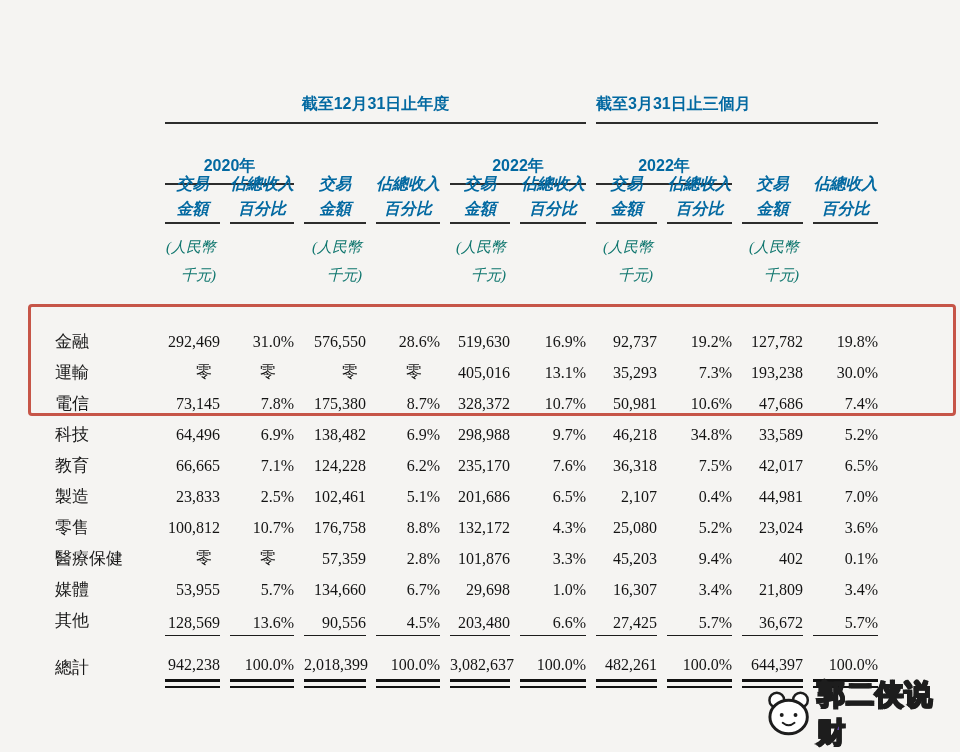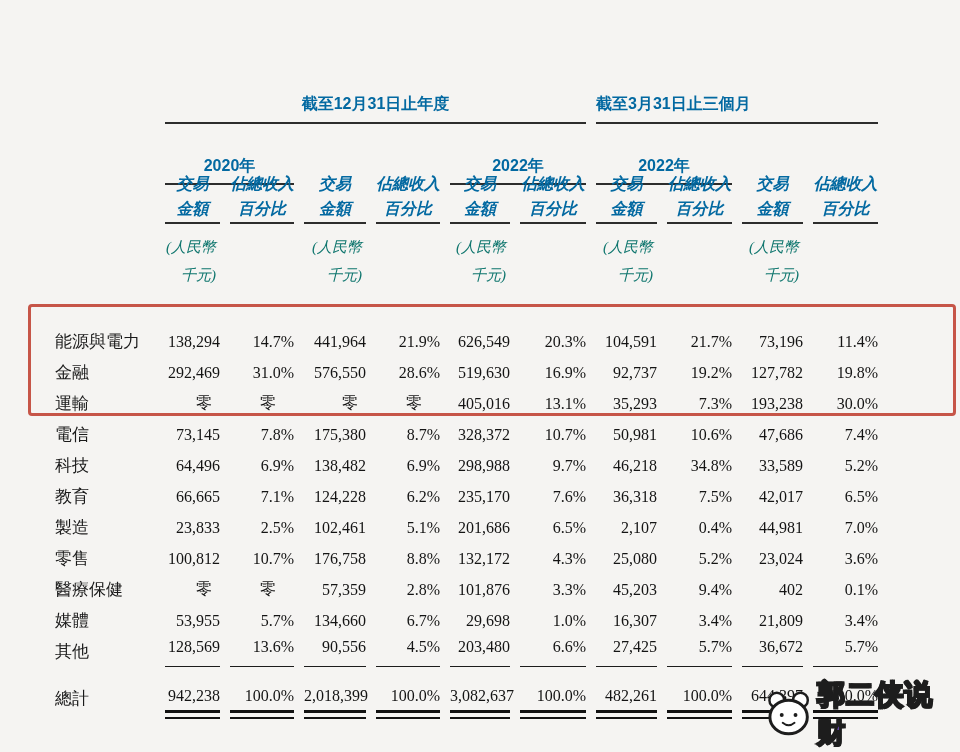--- a/index.html
+++ b/index.html
@@ -19,21 +19,21 @@
   .yh{text-align:center;border-bottom:2px solid #2d2d2d;padding-bottom:6px;}
   #colRow{height:66px;align-items:end;}
   .ch{text-align:center;border-bottom:2px solid #2d2d2d;line-height:1.55;font-style:italic;}
   #curRow{height:68px;align-items:start;padding-top:10px;}
   .cur{text-align:right;font-style:italic;font-size:15px;line-height:1.85;color:#0f766e;padding-right:4px;}
   .spacer1{height:24px;} .spacer2{height:20px;}
   .tr{height:31px;align-items:center;}
   .label{text-align:left;font-size:17px;color:#1a1a1a;}
   .num{text-align:right;font-size:16px;color:#141414;}
   .zero.za{padding-right:8px;} .zero.zp{padding-right:18px;}
-  .us .num{border-bottom:1.5px solid #1c1c1c;padding-bottom:10px;align-self:end;}
+  .us .num{border-bottom:1.5px solid #1c1c1c;padding-bottom:3px;align-self:end;}
   #totalRow{align-items:start;}
   .dbl{margin-top:5px;border-top:3px solid #121212;border-bottom:2px solid #121212;height:4px;}
   .red-box{position:absolute;left:-27px;top:216px;width:922px;height:106px;
            border-radius:4px;pointer-events:none;}
   .watermark{position:absolute;left:764px;top:676px;display:flex;align-items:center;gap:4px;z-index:5;}
   .wm-text{font-family:"Liberation Sans","DejaVu Sans",sans-serif;font-weight:bold;font-size:28px;
            color:#8b5cf6;-webkit-text-stroke:2px #1d1d1d;letter-spacing:1px;
            text-shadow:1px 1px 0 #1d1d1d,-1px 1px 0 #1d1d1d,1px -1px 0 #1d1d1d,-1px -1px 0 #1d1d1d;}
 </style>
 </head>
@@ -115,33 +115,20 @@
         </div>
         <div class="cur" style="grid-column: 10;">
           <div>(人民幣</div>
           <div>千元)</div>
         </div>
       </div>
 
     <div class="spacer1"></div>
 
     <div id="bodyRows">
-        <div class="grid tr">
-          <div class="label">能源與電力</div>
-          <div class="num">138,294</div>
-          <div class="num">14.7%</div>
-          <div class="num">441,964</div>
-          <div class="num">21.9%</div>
-          <div class="num">626,549</div>
-          <div class="num">20.3%</div>
-          <div class="num">104,591</div>
-          <div class="num">21.7%</div>
-          <div class="num">73,196</div>
-          <div class="num">11.4%</div>
-        </div>
         <div class="grid tr">
           <div class="label">金融</div>
           <div class="num">292,469</div>
           <div class="num">31.0%</div>
           <div class="num">576,550</div>
           <div class="num">28.6%</div>
           <div class="num">519,630</div>
           <div class="num">16.9%</div>
           <div class="num">92,737</div>
           <div class="num">19.2%</div>

